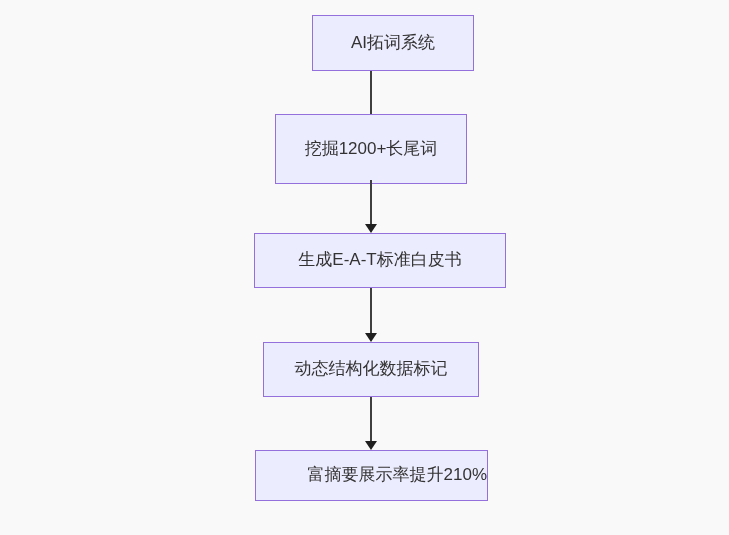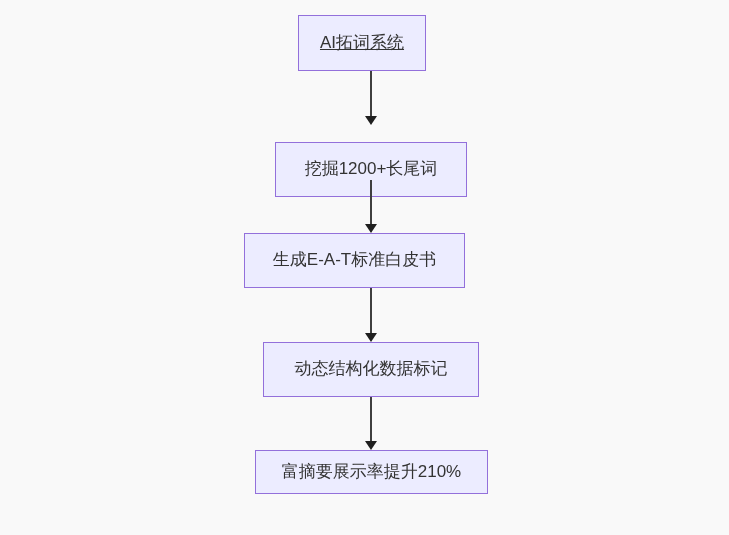--- a/index.html
+++ b/index.html
@@ -36,25 +36,25 @@
   }
   .edge-head {
     position: absolute;
     width: 0;
     height: 0;
     border-left: 6px solid transparent;
     border-right: 6px solid transparent;
     border-top: 9px solid #1f1f1f;
   }
   
-  #n0 { left: 298px; top: 15px;  width: 128px; height: 56px; text-decoration: underline; }
-  #n1 { left: 275px; top: 142px; width: 192px; height: 55px; }
-  #n2 { left: 244px; top: 233px; width: 221px; height: 55px; }
+  #n0 { left: 312px; top: 15px;  width: 162px; height: 56px; }
+  #n1 { left: 275px; top: 114px; width: 192px; height: 70px; }
+  #n2 { left: 254px; top: 233px; width: 252px; height: 55px; }
   #n3 { left: 263px; top: 342px; width: 216px; height: 55px; text-align: right; }
-  #n4 { left: 255px; top: 450px; width: 233px; height: 44px; }
+  #n4 { left: 255px; top: 450px; width: 233px; height: 51px; justify-content: flex-end; }
   
   #e0-line { left: 370px; top: 71px;  height: 45px; }
   #e0-head { left: 365px; top: 116px; }
   #e1-line { left: 370px; top: 180px; height: 44px; }
   #e1-head { left: 365px; top: 224px; }
   #e2-line { left: 370px; top: 288px; height: 45px; }
   #e2-head { left: 365px; top: 333px; }
   #e3-line { left: 370px; top: 397px; height: 44px; }
   #e3-head { left: 365px; top: 441px; }
 </style>

